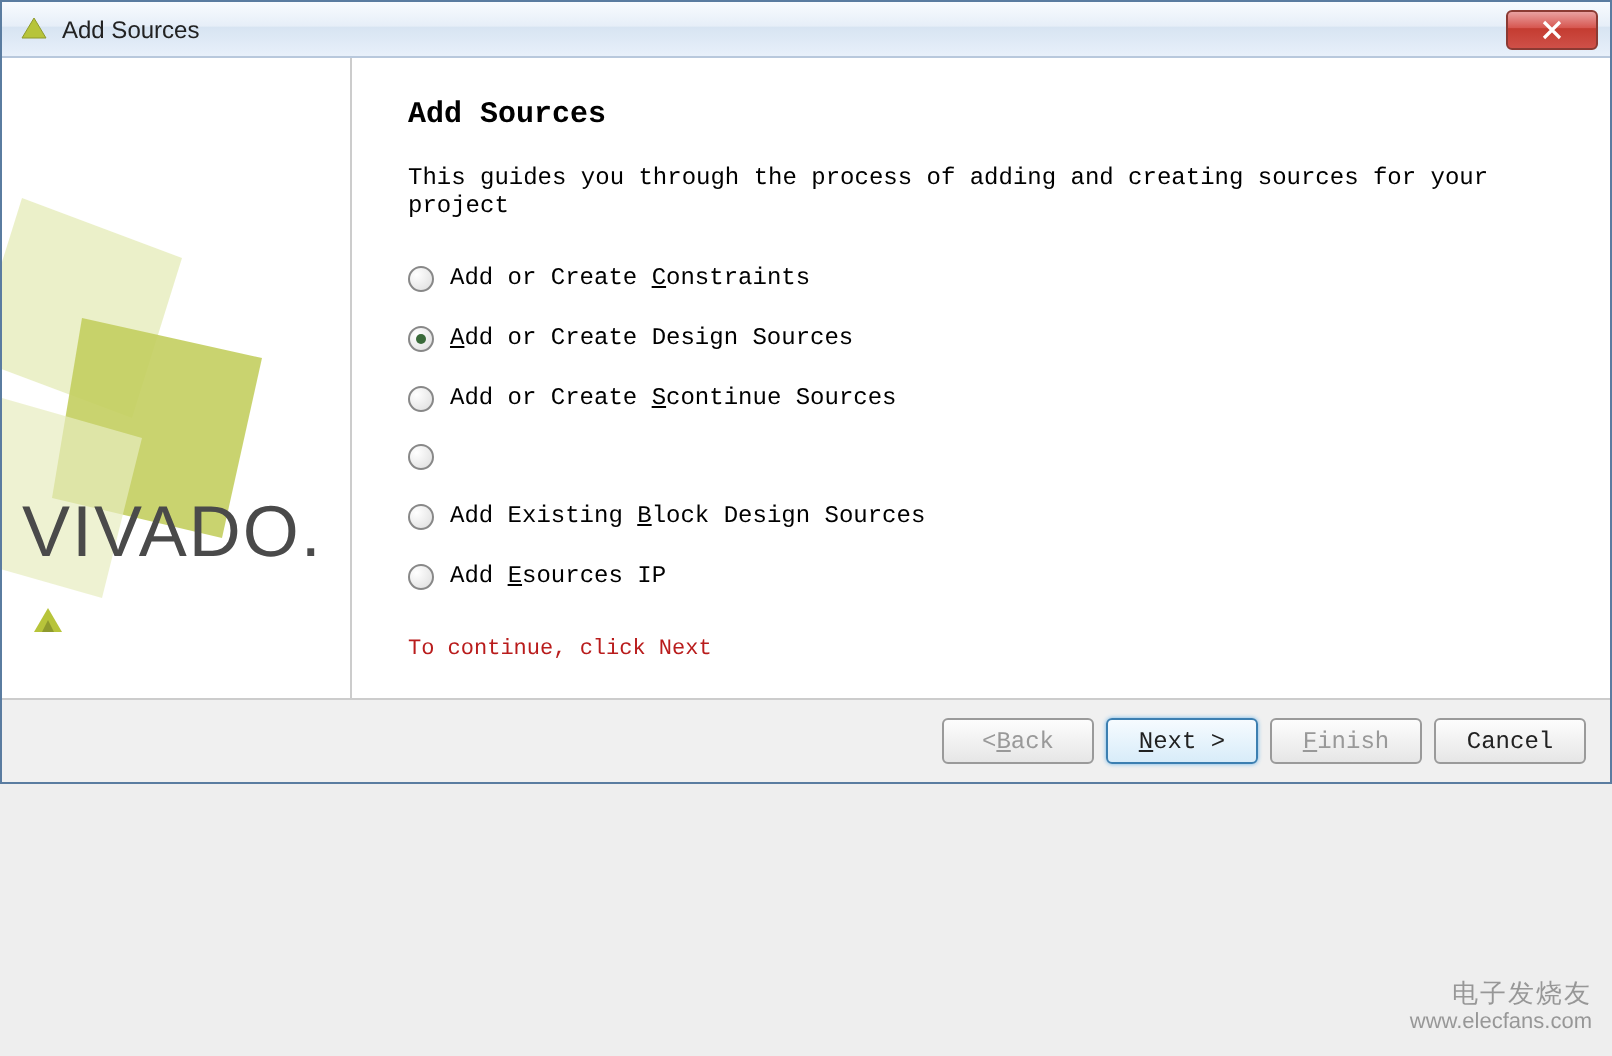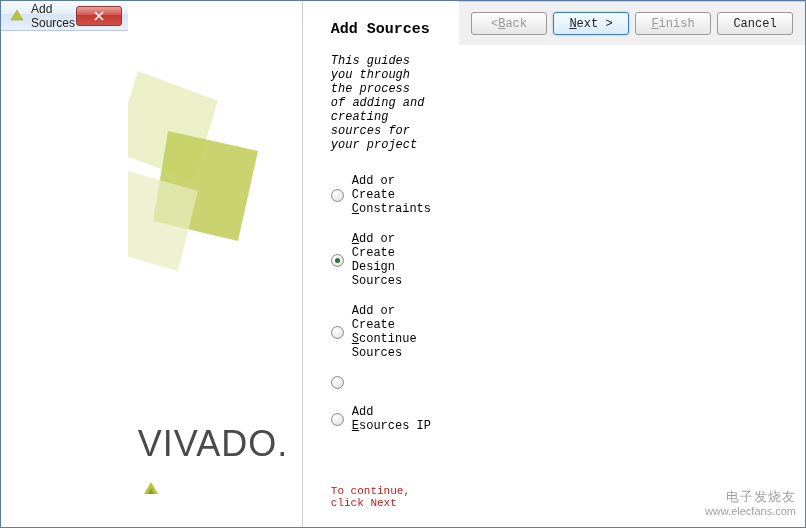--- a/index.html
+++ b/index.html
@@ -7,25 +7,25 @@
       font-family: "SimSun", "Courier New", monospace;
       font-size: 12px;
       background: #eee;
       width: 806px;
       height: 528px;
       overflow: hidden;
       position: relative;
     }
     .window {
       width: 806px;
-      height: 528px;
+      height: 392px;
       background: #fff;
       border: 1px solid #5a7ca0;
       display: flex;
-      flex-direction: row;
+      flex-direction: column;
     }
     .titlebar {
       height: 30px;
       background: linear-gradient(to bottom, #f8fbfe 0%, #e6eef8 45%, #d7e4f2 46%, #e8f0fa 100%);
       border-bottom: 1px solid #b8c8dc;
       display: flex;
       align-items: center;
       padding: 0 2px 0 8px;
     }
     .titlebar .app-icon {
@@ -99,21 +99,20 @@
     .page-title {
       font-size: 15px;
       font-weight: bold;
       margin-bottom: 16px;
       color: #000;
     }
     .page-desc {
       font-size: 12px;
       margin-bottom: 22px;
       color: #000;
-      font-style: italic;
     }
     .radio-group {
       display: flex;
       flex-direction: column;
       gap: 16px;
       margin-bottom: 24px;
     }
     .radio-item {
       display: flex;
       align-items: center;
@@ -242,20 +241,24 @@
         </label>
         <label class="radio-item">
           <span class="radio"></span>
           <span class="radio-label"><span>Add or Create </span><span class="ul">S</span><span>continue Sources</span></span>
         </label>
         <label class="radio-item">
           <span class="radio"></span>
         </label>
         <label class="radio-item">
           <span class="radio"></span>
+          <span class="radio-label"><span>Add Existing </span><span class="ul">B</span><span>lock Design Sources</span></span>
+        </label>
+        <label class="radio-item">
+          <span class="radio"></span>
           <span class="radio-label"><span>Add </span><span class="ul">E</span><span>sources IP</span></span>
         </label>
       </div>
 
       <div class="footer-hint">To continue, click Next</div>
     </div>
   </div>
 
   <div class="button-bar">
     <div class="btn disabled">

